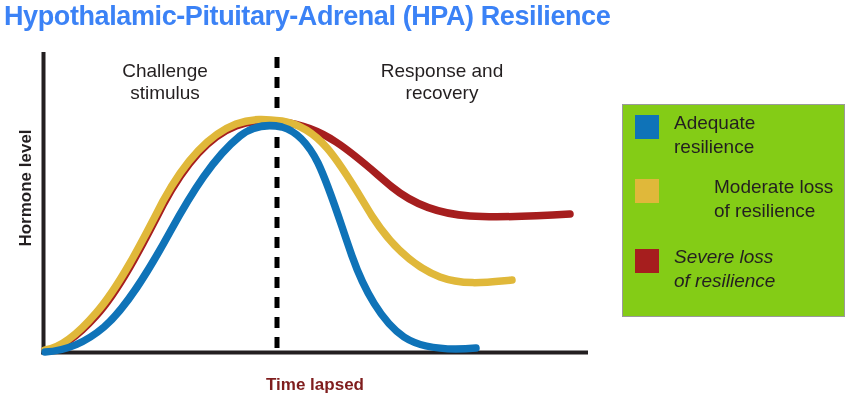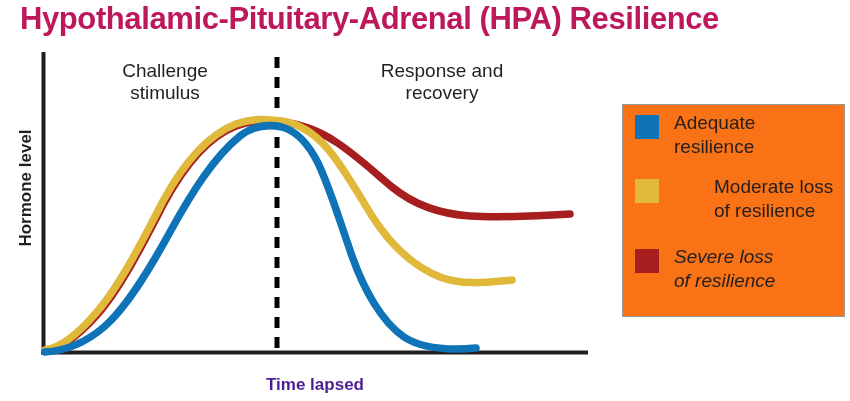--- a/index.html
+++ b/index.html
@@ -11,26 +11,26 @@
     width: 850px;
     height: 401px;
     position: relative;
     overflow: hidden;
     font-family: "Liberation Sans", sans-serif;
     color: #1a1a1a;
   }
 
   #chart-title {
     position: absolute;
-    left: 20px;
+    left: 4px;
     top: 1px;
-    font-size: 31px;
+    font-size: 27px;
     font-weight: bold;
     letter-spacing: -0.4px;
-    color: #be185d;
+    color: #3b82f6;
     white-space: nowrap;
   }
 
   #plot-area {
     position: absolute;
     left: 0;
     top: 0;
     width: 620px;
     height: 401px;
   }
@@ -48,41 +48,41 @@
   }
 
   #x-axis-label {
     position: absolute;
     left: 200px;
     top: 375px;
     width: 230px;
     text-align: center;
     font-size: 17px;
     font-weight: bold;
-    color: #4c1d95;
+    color: #7f1d1d;
   }
 
   .phase-note {
     position: absolute;
     font-size: 19px;
     line-height: 22px;
     text-align: center;
     color: #231f20;
   }
   #note-challenge { left: 60px; top: 60px; width: 210px; }
   #note-response  { left: 322px; top: 60px; width: 240px; }
 
   #legend-box {
     position: absolute;
     left: 622px;
     top: 104px;
     width: 223px;
     height: 213px;
     border: 1px solid #9a9a9a;
-    background: #f97316;
+    background: #84cc16;
     box-sizing: border-box;
   }
   .legend-item {
     position: absolute;
     left: 12px;
     display: flex;
     align-items: flex-start;
   }
   #legend-item-0 { top: 6px; }
   #legend-item-1 { top: 70px; gap: 40px; }

